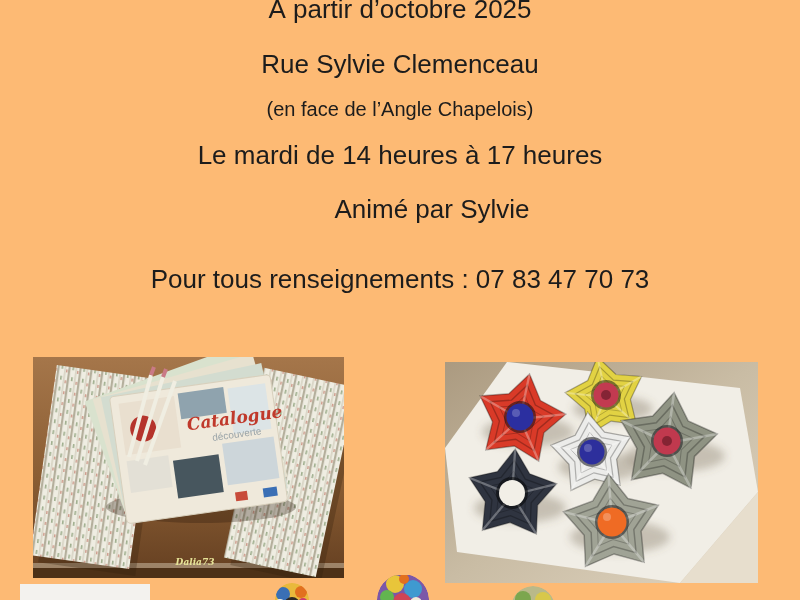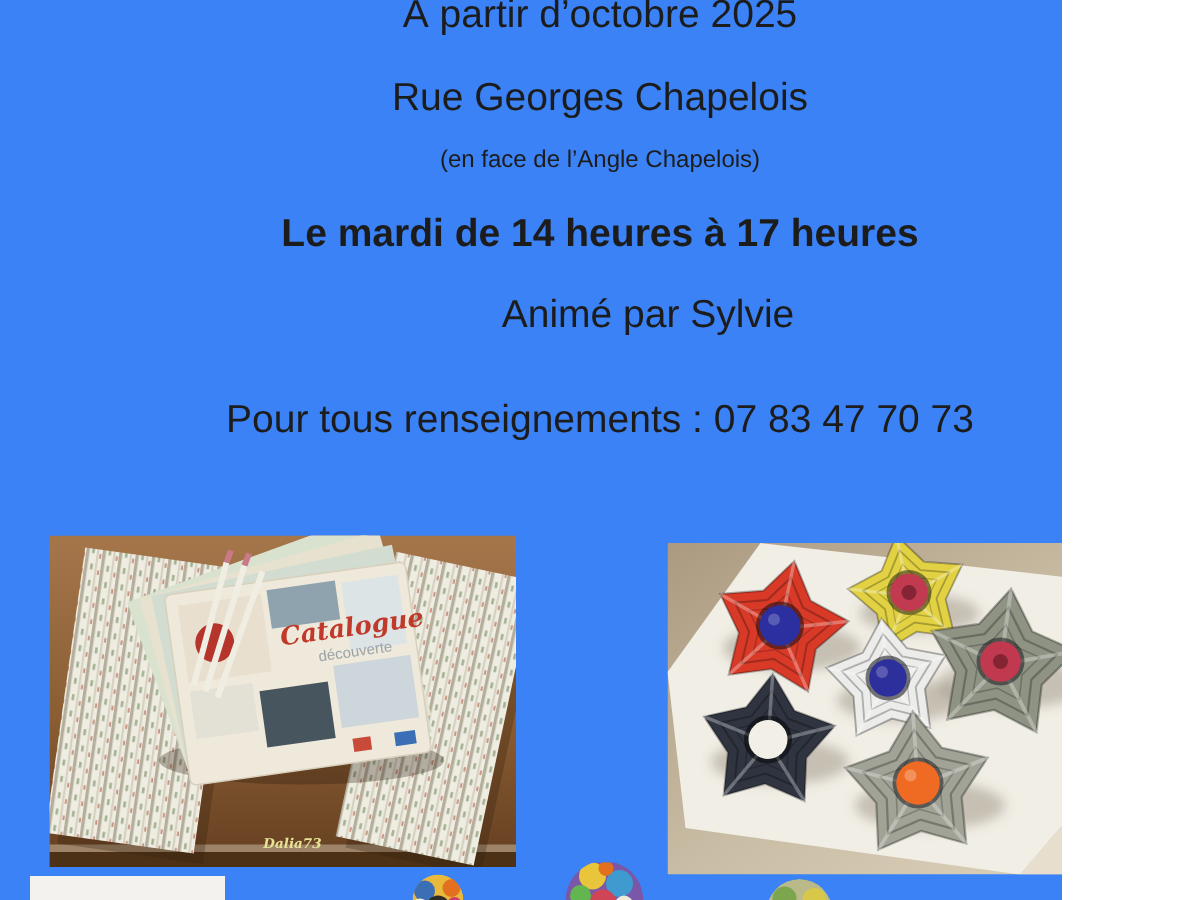--- a/index.html
+++ b/index.html
@@ -1,35 +1,35 @@
 <!DOCTYPE html>
 <html><head>
 <meta charset="utf-8">
 <style>
   html,body{margin:0;padding:0;}
-  .page{position:relative;width:708px;height:600px;background:#3b82f6;overflow:hidden;
+  .page{position:relative;width:800px;height:600px;background:#fdba74;overflow:hidden;
         font-family:"Liberation Sans",sans-serif;}
   .line{position:absolute;left:0;width:800px;text-align:center;color:#1c1c1c;
         white-space:nowrap;line-height:1.05;}
   .line.big{font-size:26px;}
-  .line.small{font-size:16px;}
+  .line.small{font-size:20px;}
   .photo{position:absolute;}
   .photo svg{display:block;}
   .script-title{font-family:"DejaVu Serif",serif;font-style:italic;font-weight:bold;}
   .script-sub{font-family:"Liberation Sans",sans-serif;}
 </style>
 </head>
 <body>
 
 <div class="page">
 
   <div class="line big" style="top:-4px;">À partir d’octobre 2025</div>
-  <div class="line big" style="top:51px;">Rue Georges Chapelois</div>
+  <div class="line big" style="top:51px;">Rue Sylvie Clemenceau</div>
   <div class="line small" style="top:99px;">(en face de l’Angle Chapelois)</div>
-  <div class="line big" style="top:142px;font-weight:bold;">Le mardi de 14 heures à 17 heures</div>
+  <div class="line big" style="top:142px;">Le mardi de 14 heures à 17 heures</div>
   <div class="line big" style="top:196px;margin-left:32px;">Animé par Sylvie</div>
   <div class="line big" style="top:266px;">Pour tous renseignements : 07 83 47 70 73</div>
 
   <div class="photo" style="left:0;top:575px;">
     <svg width="800" height="25" viewBox="0 575 800 25">
       <rect x="20" y="584" width="130" height="16" fill="#f3f2ee"></rect>
 
       <g>
         <clipPath id="ballA">
             <circle cx="292" cy="600" r="17"></circle>

